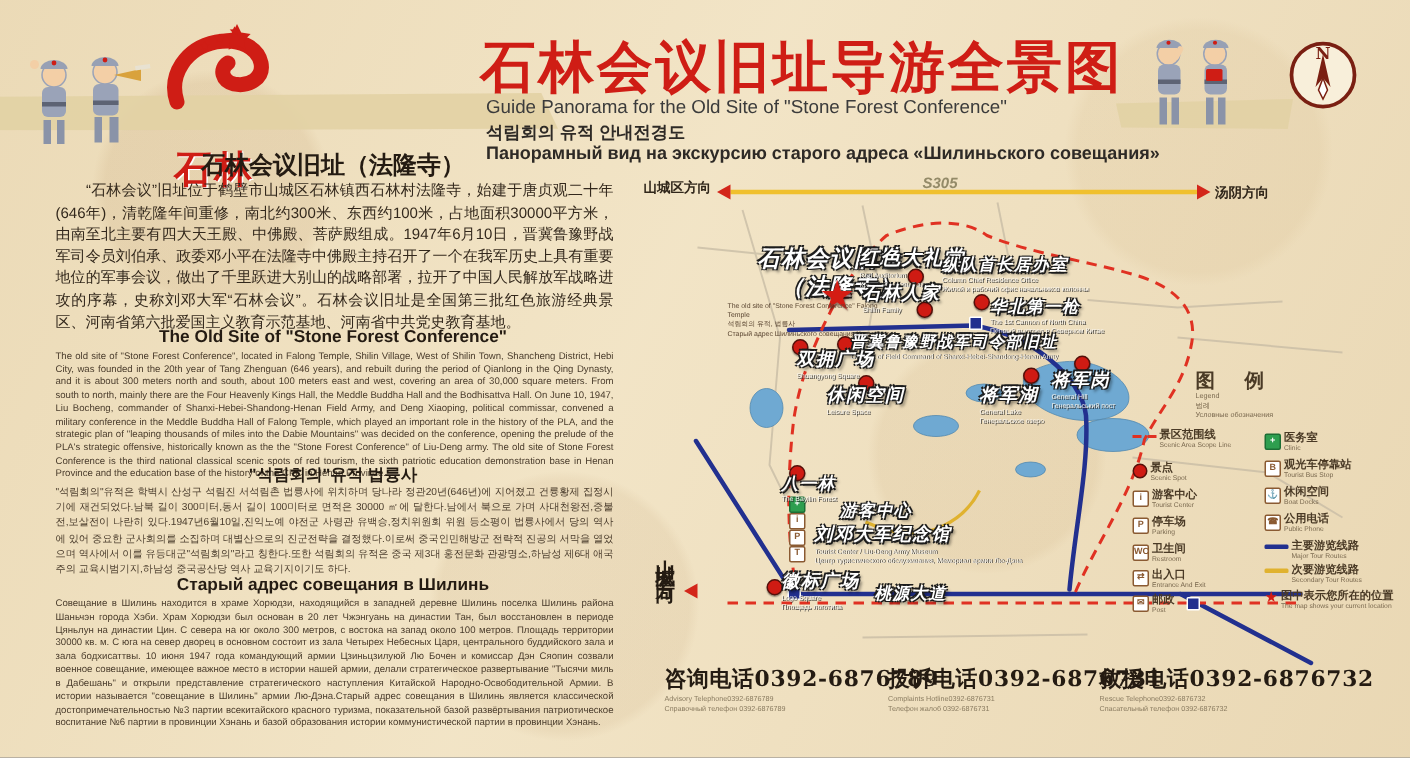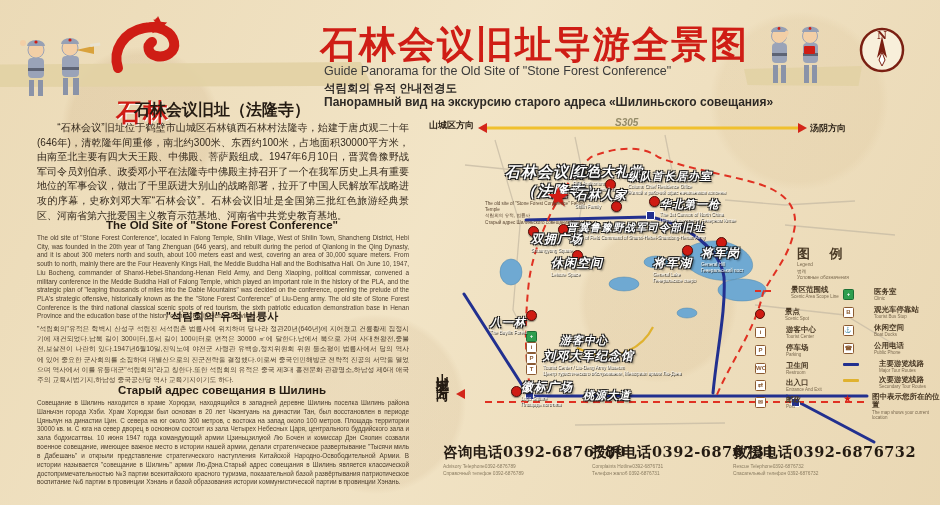--- a/index.html
+++ b/index.html
@@ -53,21 +53,21 @@
     text-shadow:1px 1px 0 #1c1c1c,-1px -1px 0 #1c1c1c,1px -1px 0 #1c1c1c,-1px 1px 0 #1c1c1c,2px 2px 2px rgba(0,0,0,.45);}
   .site-sub{position:absolute;left:60px;top:96px;width:115px;font-size:4.6px;line-height:1.35;color:#5b4632;white-space:pre-line;}
   .site-star{position:absolute;left:121px;top:76px;font-size:27px;color:#d41c14;text-shadow:1px 1px 1px rgba(60,0,0,.5);}
   .route-stop{position:absolute;width:7px;height:7px;background:#22308f;border:1px solid #fff;border-radius:1px;}
   .svc{position:absolute;width:9px;height:9px;border-radius:1.5px;font-size:6px;line-height:9px;text-align:center;
     font-weight:bold;background:#fff;border:1px solid #8a5a32;color:#8a5a32;}
   .svc.green{background:#2e9e4f;border-color:#1c6e35;color:#fff;}
   
   .lg-title{position:absolute;left:372px;top:140px;font-size:13px;font-weight:bold;letter-spacing:8px;color:#4a3a26;}
   .lg-titlesub{position:absolute;left:372px;top:157px;font-size:4.8px;color:#7b6a50;line-height:1.4;white-space:pre-line;}
-  .lg-item{position:absolute;display:flex;gap:20px;align-items:flex-start;}
+  .lg-item{position:absolute;display:flex;gap:2px;align-items:flex-start;}
   .lg-icn{flex:0 0 auto;margin-top:1px;}
   .lg-label{font-size:7.5px;font-weight:bold;color:#4a3a26;line-height:1.1;}
   .lg-sub{font-size:4.5px;color:#7b6a50;line-height:1.3;}
   .icn-box{width:9px;height:9px;border-radius:1.5px;background:#fff;border:1px solid #8a5a32;color:#8a5a32;
     font-size:6px;line-height:9px;text-align:center;font-weight:bold;}
   .icn-box.green{background:#2e9e4f;border-color:#1c6e35;color:#fff;}
   .icn-dash{width:16px;height:0;border-top:2px dashed #e03122;margin-top:4px;}
   .icn-dot{width:8px;height:8px;border-radius:50%;background:#cf1b13;border:1px solid #55100a;}
   .icn-line{width:16px;height:3px;margin-top:3px;border-radius:1px;}
   .icn-line.main{background:#22308f;}
@@ -266,21 +266,21 @@
     <div class="spot" style="left:228px;top:150px">
       <div class="spot-label">将军湖</div>
       <div class="spot-sub">General Lake
 Генеральское озеро</div>
     </div>
     <div class="spot" style="left:276px;top:140px">
       <div class="spot-label">将军岗</div>
       <div class="spot-sub">General Hill
 Генеральський пост</div>
     </div>
-    <div class="spot" style="left:65px;top:210px">
+    <div class="spot" style="left:96px;top:210px">
       <div class="spot-label" style="font-size:11px">八一林</div>
       <div class="spot-sub">The Bayilin Forest</div>
     </div>
     <div class="spot" style="left:135px;top:228px">
       <div class="spot-label" style="font-size:11px">游客中心</div>
     </div>
     <div class="spot" style="left:118px;top:243px">
       <div class="spot-label" style="font-size:12px">刘邓大军纪念馆</div>
       <div class="spot-sub">Tourist Center / Liu-Deng Army Museum
 Центр туристического обслуживания, Мемориал армии Лю-Дэна</div>

